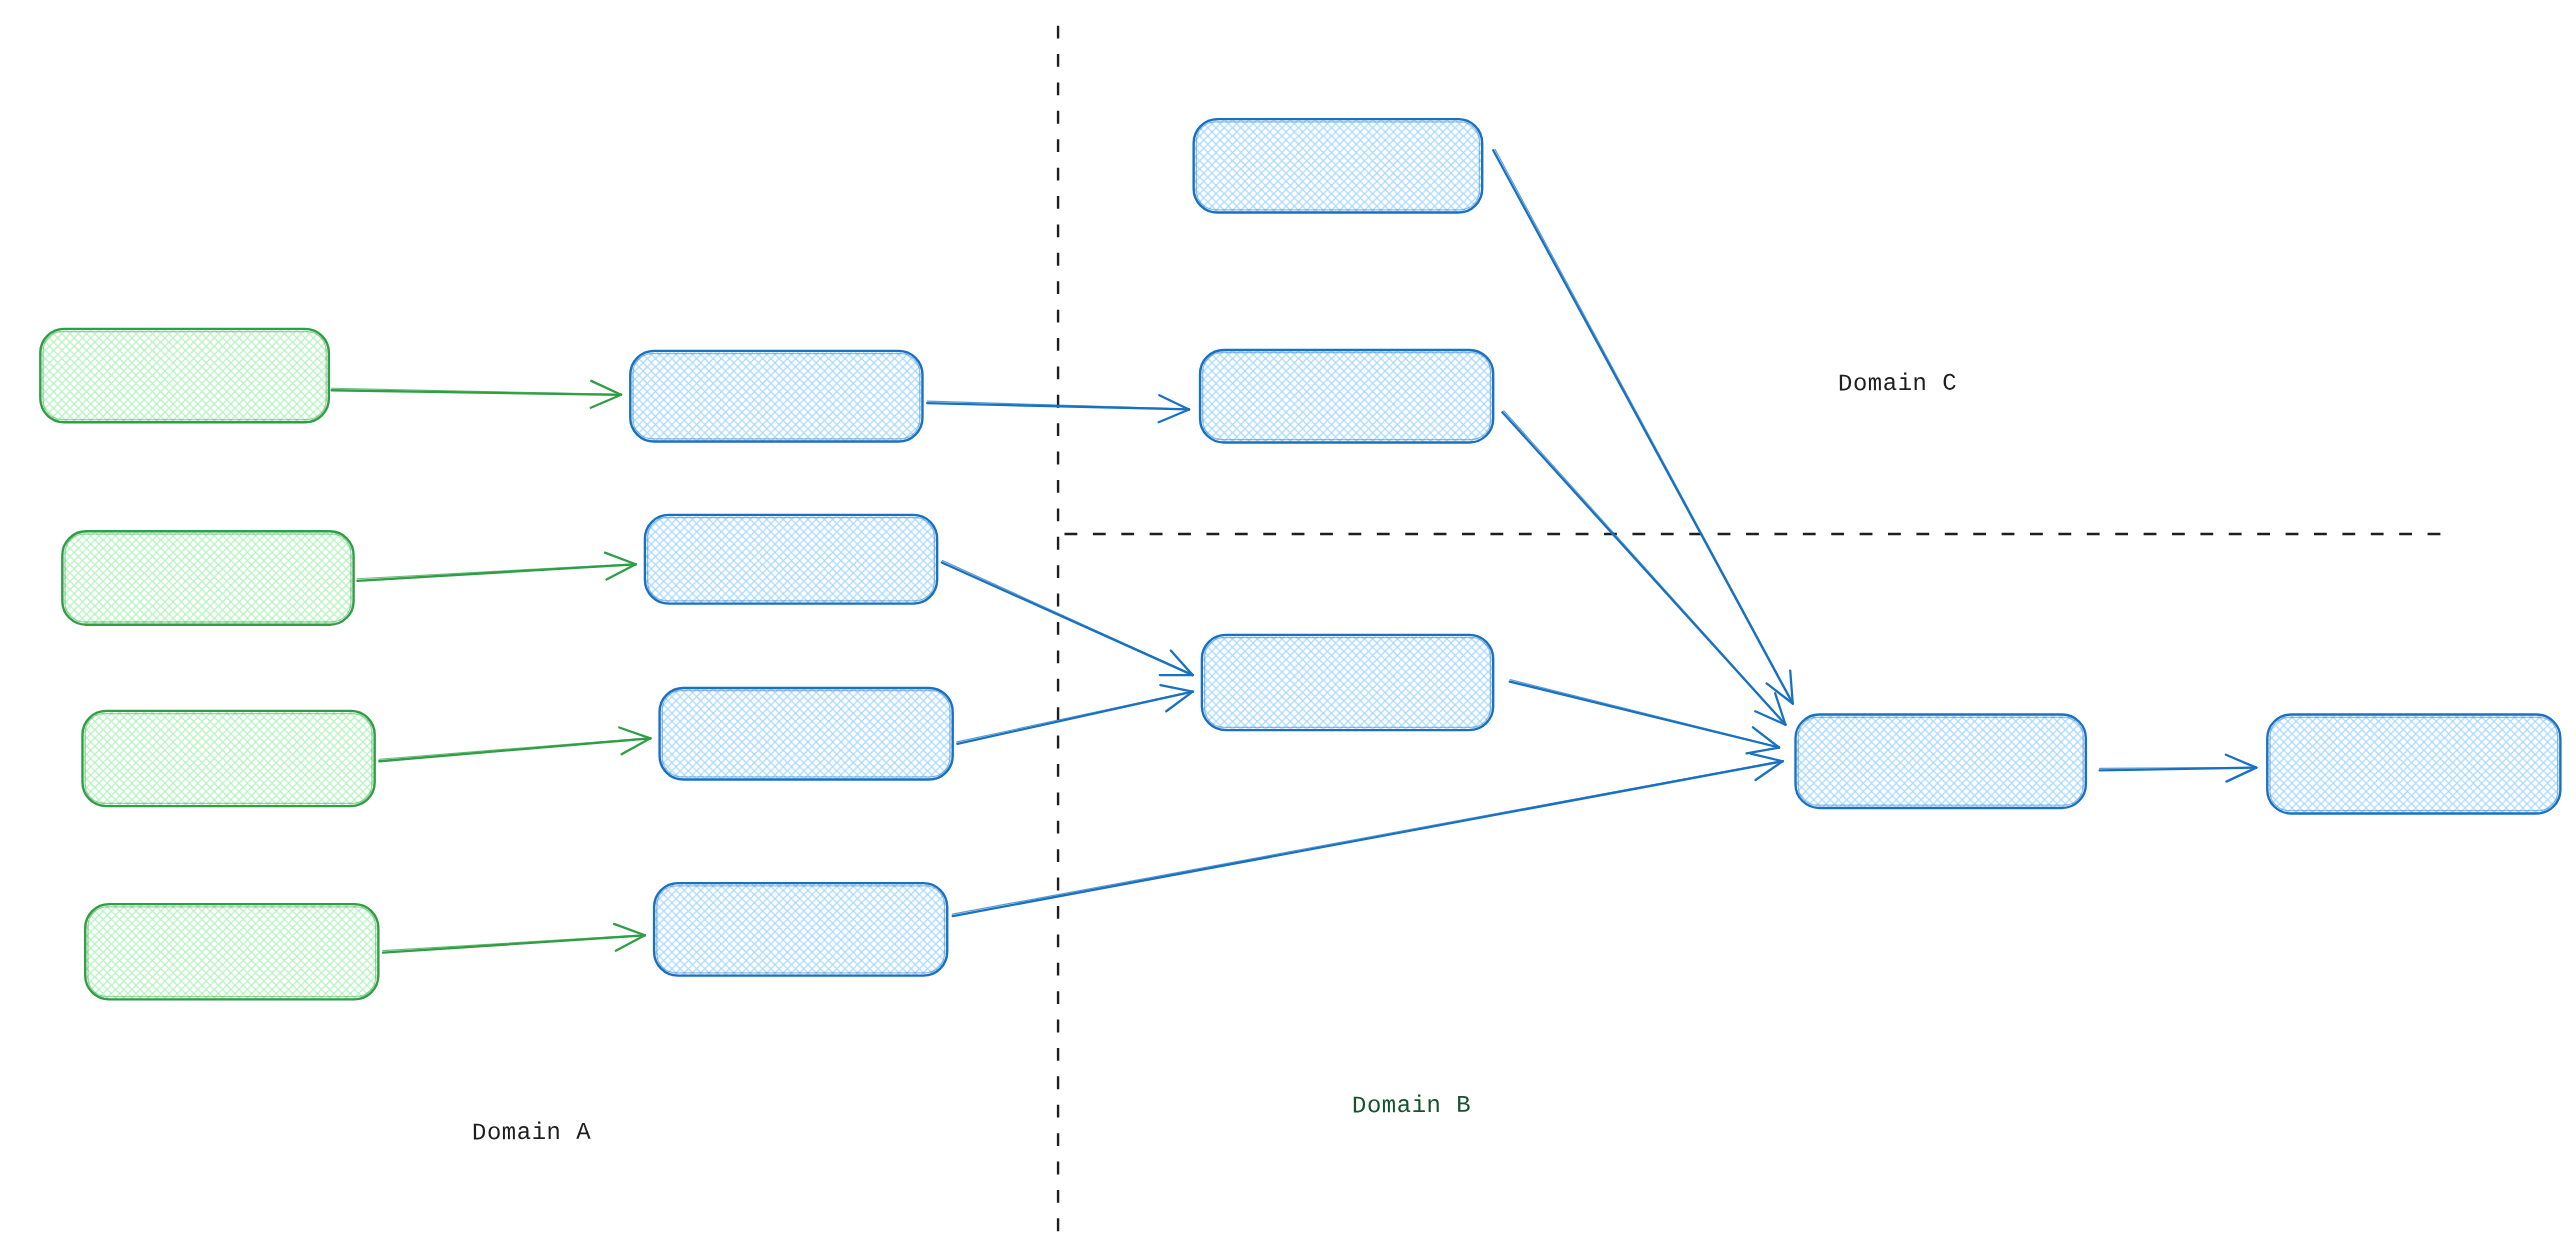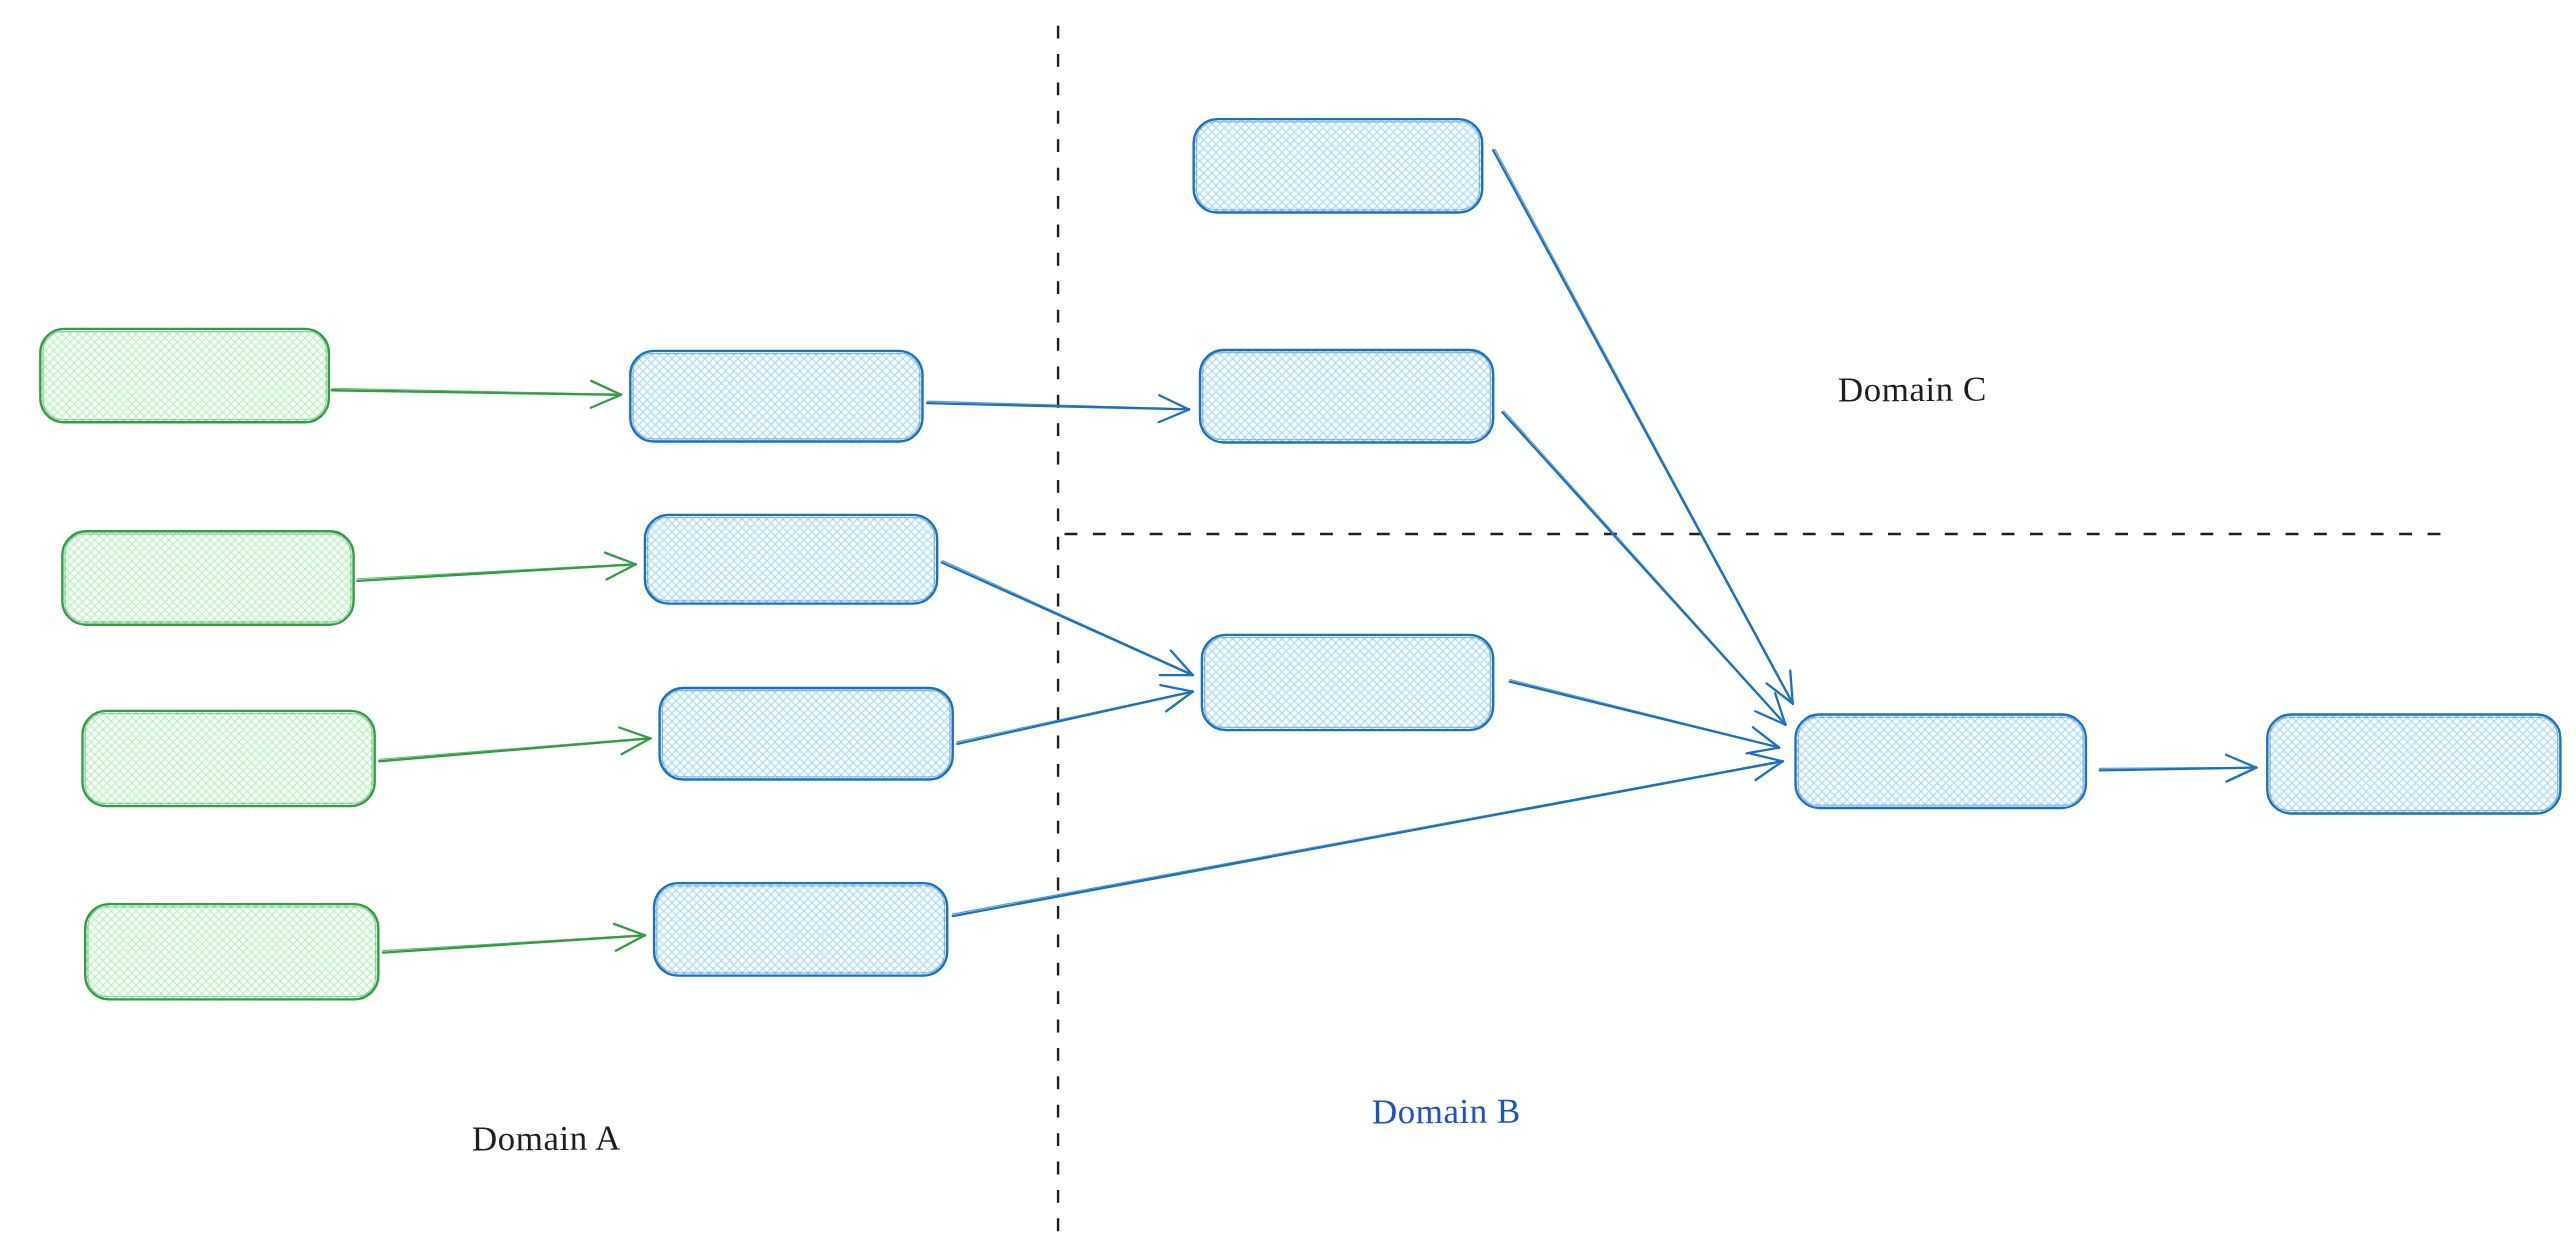--- a/index.html
+++ b/index.html
@@ -15,22 +15,22 @@
     overflow: hidden;
     font-family: "DejaVu Sans", sans-serif;
   }
   .canvas svg {
     position: absolute;
     inset: 0;
     display: block;
   }
   .domain-label {
     position: absolute;
-    font-family: Liberation Serif, serif;
-    font-size: 35px;
+    font-family: Liberation Mono, monospace;
+    font-size: 24px;
     font-weight: 500;
     letter-spacing: 0.5px;
     color: #1e1e1e;
     white-space: nowrap;
     transform: rotate(-0.4deg);
     text-align: right;
   }
 </style>
 </head>
 <body>
@@ -167,16 +167,16 @@
       </g>
       <g stroke="#1971c2" fill="none" stroke-width="2.5" stroke-linecap="round">
         <line x1="2292" y1="841" x2="2463" y2="838"></line>
         <line x1="2291.9614094471503" y1="838.800338487578" x2="2462.99228188943" y2="837.5600676975156" stroke-width="1.3" stroke-opacity="0.7"></line>
         <line x1="2463" y1="838" x2="2429.8763623515774" y2="823.8994812529467"></line>
         <line x1="2463" y1="838" x2="2430.391348940027" y2="853.2537167945691"></line>
       </g>
     </svg>
 
   <div class="domain-label" id="label-domain-a" style="left: 472px; top: 1081px; color: rgb(30, 30, 30); margin-top: 38px;">Domain A</div>
-  <div class="domain-label" id="label-domain-b" style="left: 1352px; top: 1092px; color: #1d4ed8; margin-left: 20px;">Domain B</div>
+  <div class="domain-label" id="label-domain-b" style="left: 1352px; top: 1092px; color: #14532d;">Domain B</div>
   <div class="domain-label" id="label-domain-c" style="left: 1838px; top: 370px; color: rgb(30, 30, 30);">Domain C</div>
 </div>
 
 
 </body></html>

